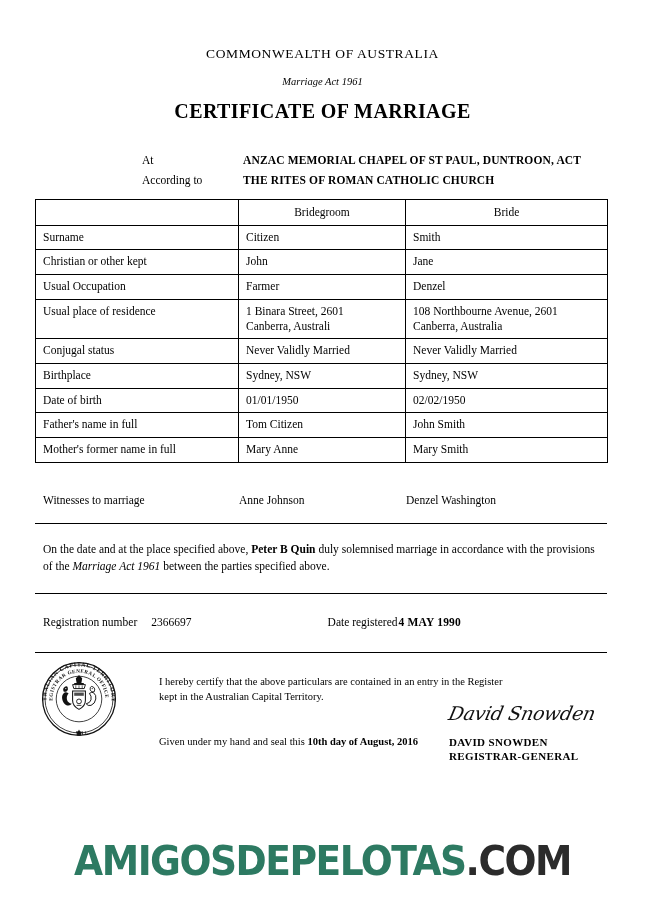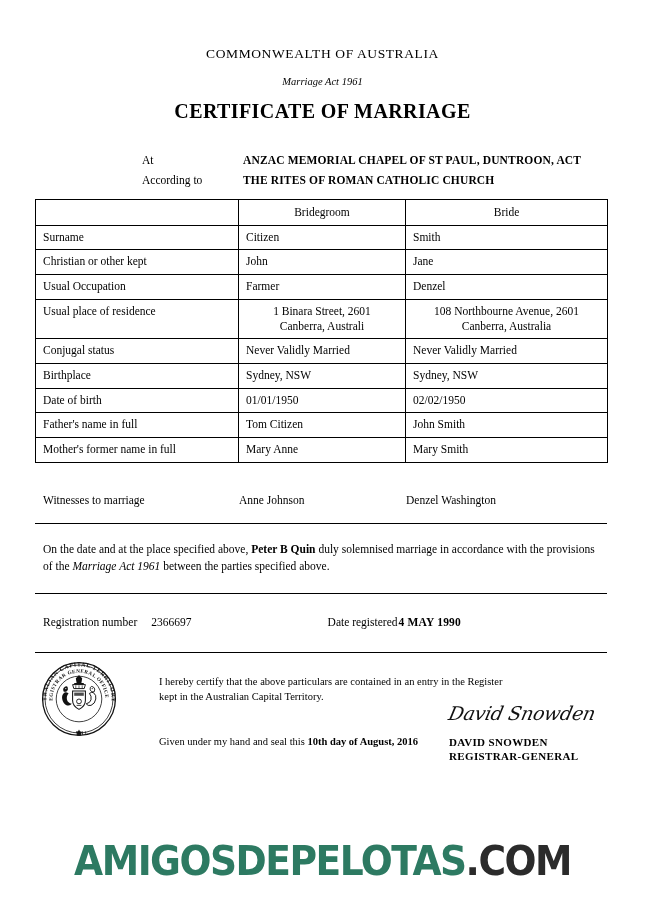--- a/index.html
+++ b/index.html
@@ -95,21 +95,21 @@
   table.particulars col.c3 { width: 202px; }
 
   tr.head-row td {
     text-align: center;
     height: 24px;
     padding-top: 5px;
   }
 
   tr.head-row td.blank { border-left: 1px solid #000; }
 
-  td.line2 { line-height: 1.45; text-align: center; }
+  td.line2 { line-height: 1.45; }
 
   
   .witness-block {
     margin: 22px 38px 0 35px;
     width: 572px;
     border-bottom: 1.4px solid #000;
     padding-bottom: 17px;
   }
 
   .witness-row {

